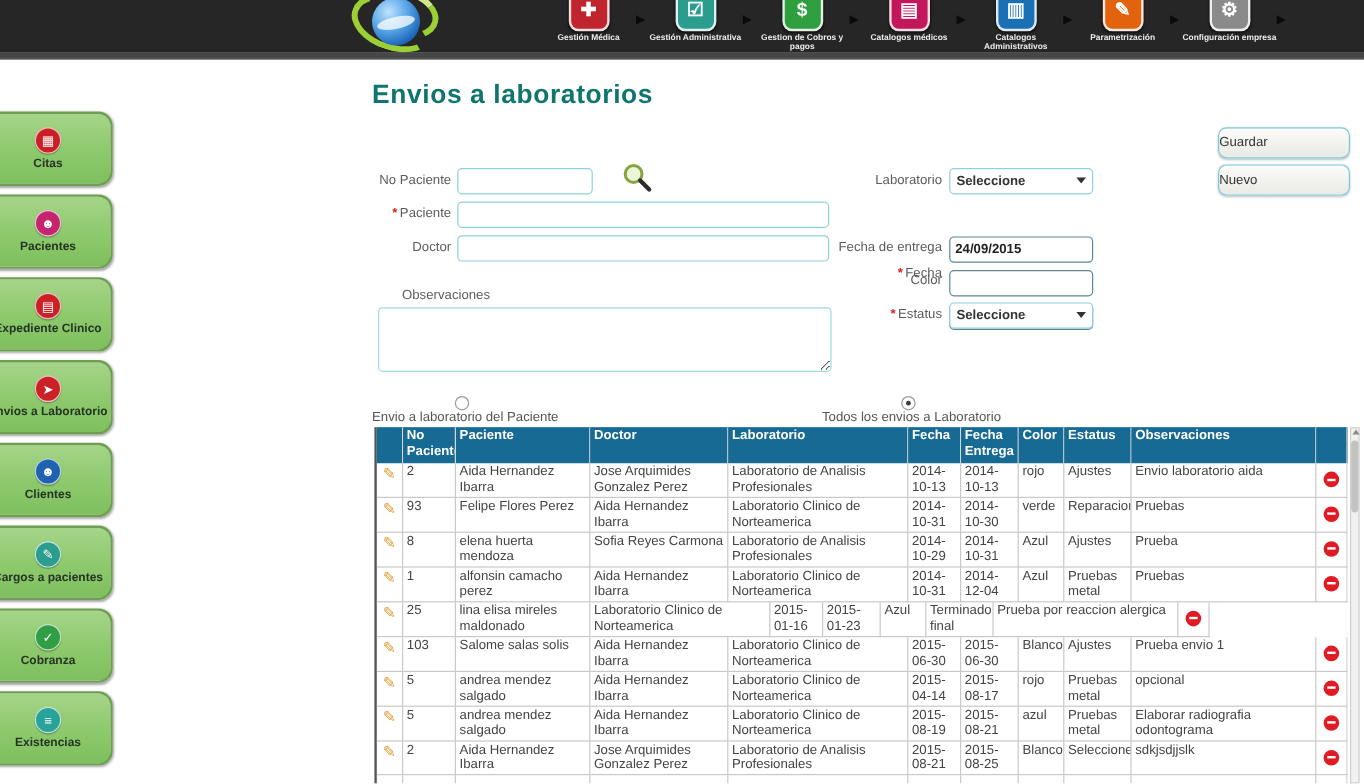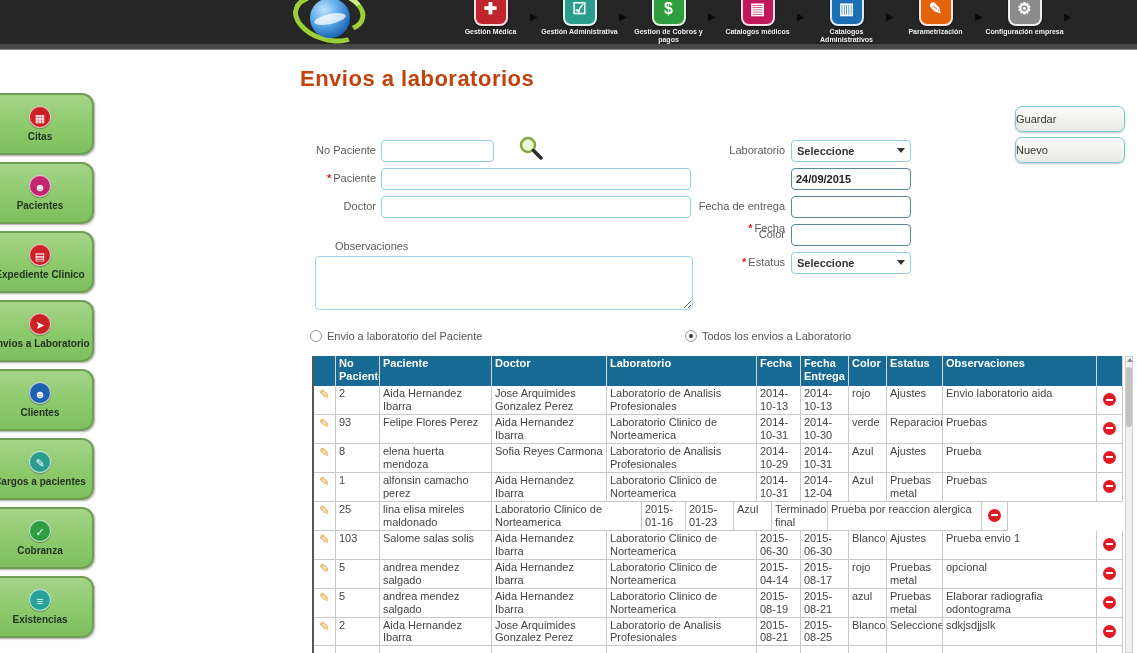--- a/index.html
+++ b/index.html
@@ -31,42 +31,42 @@
   .sidebar { position:absolute; left:-14px; top:93px; width:108px; }
   .side-btn { position:relative; width:108px; height:62px; margin-bottom:7px;
     background:linear-gradient(180deg,#a5d488 0%,#8cc96c 55%,#7fbf5e 100%);
     border:2px solid #6d9e52; border-radius:12px; box-shadow:1px 1px 2px rgba(0,0,0,.35);
     display:flex; flex-direction:column; align-items:center; justify-content:center; cursor:pointer; }
   .side-icon { width:22px; height:22px; border-radius:50%; color:#fff; font-size:11px; line-height:22px;
     text-align:center; border:1px solid rgba(255,255,255,.7); box-shadow:0 1px 1px rgba(0,0,0,.3); }
   .side-label { margin-top:4px; font-size:10px; font-weight:bold; color:#243324; text-align:center; line-height:1.05; white-space:nowrap; }
 
   
-  .page-title { position:absolute; left:300px; top:66px; font-size:22px; font-weight:bold; color:#c2410c; letter-spacing:.5px; }
+  .page-title { position:absolute; left:310px; top:66px; font-size:22px; font-weight:bold; color:#0f766e; letter-spacing:.5px; }
 
   .btn { position:absolute; left:1015px; width:110px; height:26px; background:linear-gradient(180deg,#fbfbf9,#e9e9e5);
     border:1px solid #79c8d8; border-radius:7px; font-size:11px; color:#333; text-align:left; line-height:24px;
     box-shadow:0 1px 2px rgba(0,0,0,.25); cursor:pointer; }
   .btn.guardar { top:106px; }
   .btn.nuevo { top:137px; }
 
   .frm-label { position:absolute; font-size:11px; color:#5c5c5c; text-align:right; }
   .req { color:#d21f1f; font-weight:bold; margin-right:2px; }
   .inp { position:absolute; height:22px; border:1px solid #8fd0e0; border-radius:4px; background:#fff;
     font-size:11px; padding:0 4px; color:#222; font-family:"Liberation Sans",sans-serif; }
-  .inp.dark { border-color:#5d8699; }
+  .inp.dark { border-color:#5d8699;margin-top:29px; }
   .sel { position:absolute; height:22px; border:1px solid #8fd0e0; border-radius:4px; background:#fff;
     font-size:11px; font-weight:bold; color:#333; padding:0 14px 0 5px; line-height:20px; cursor:pointer; }
   .sel .arrow { position:absolute; right:5px; top:7px; width:0; height:0; border-left:4px solid transparent;
     border-right:4px solid transparent; border-top:5px solid #333; }
   .search-btn { position:absolute; left:517px; top:134px; width:28px; height:28px; cursor:pointer; }
   textarea.obs { position:absolute; left:315px; top:256px; width:378px; height:54px; resize:both;
     border:1px solid #9fd8e6; border-radius:4px; font-size:11px; padding:3px; font-family:"Liberation Sans",sans-serif; }
 
-  .radio-row { position:absolute; top:330px; font-size:11px; color:#555; display:flex; align-items:center; cursor:pointer; }
+  .radio-row { position:absolute; top:330px; font-size:11px; color:#555; display:flex; align-items:center; cursor:pointer;flex-direction:column; }
   .radio-row.left { left:310px; } .radio-row.right { left:685px; }
   .radio { width:12px; height:12px; border-radius:50%; border:1px solid #9a9a9a; background:#fdfdfd; margin-right:5px; position:relative; }
   .radio.on::after { content:""; position:absolute; left:3px; top:3px; width:4px; height:4px; border-radius:50%; background:#3c3c3c; }
 
   
   .tbl { position:absolute; left:312px; top:356px; width:811px; height:297px; overflow:hidden; border-left:2px solid #555; }
   .trow { display:flex; width:809px; background:#fff; }
   .trow > div { border-right:1px solid #c9c9c9; border-bottom:1px solid #c9c9c9; padding:1px 3px; font-size:11px;
     line-height:1.18; color:#444; overflow:hidden; }
   .thead { background:#176a93; }

